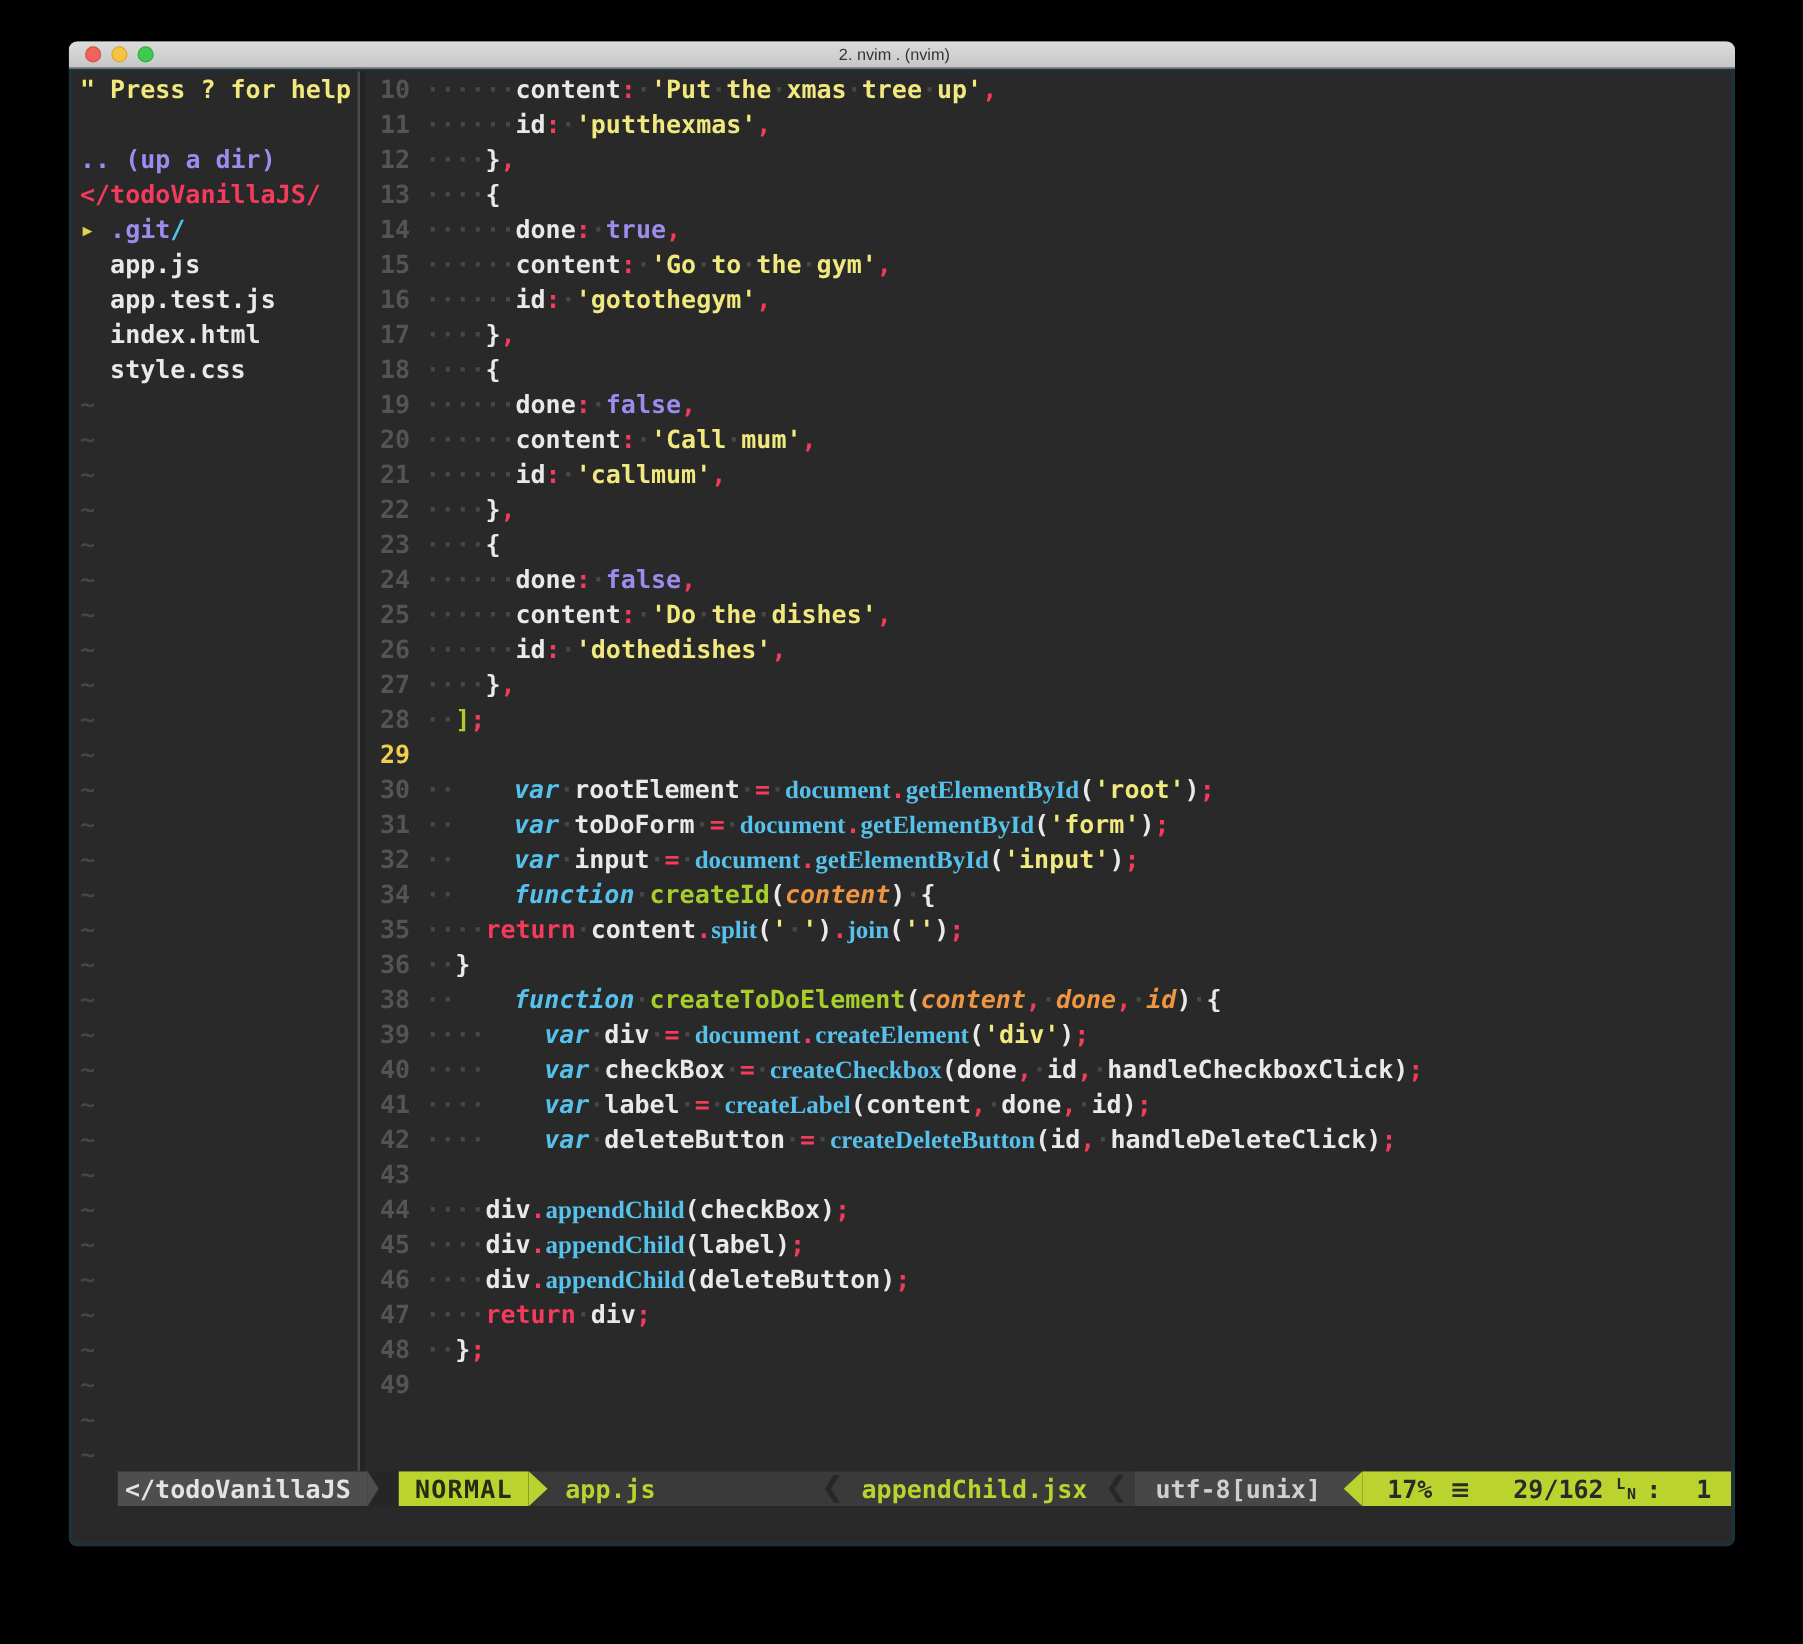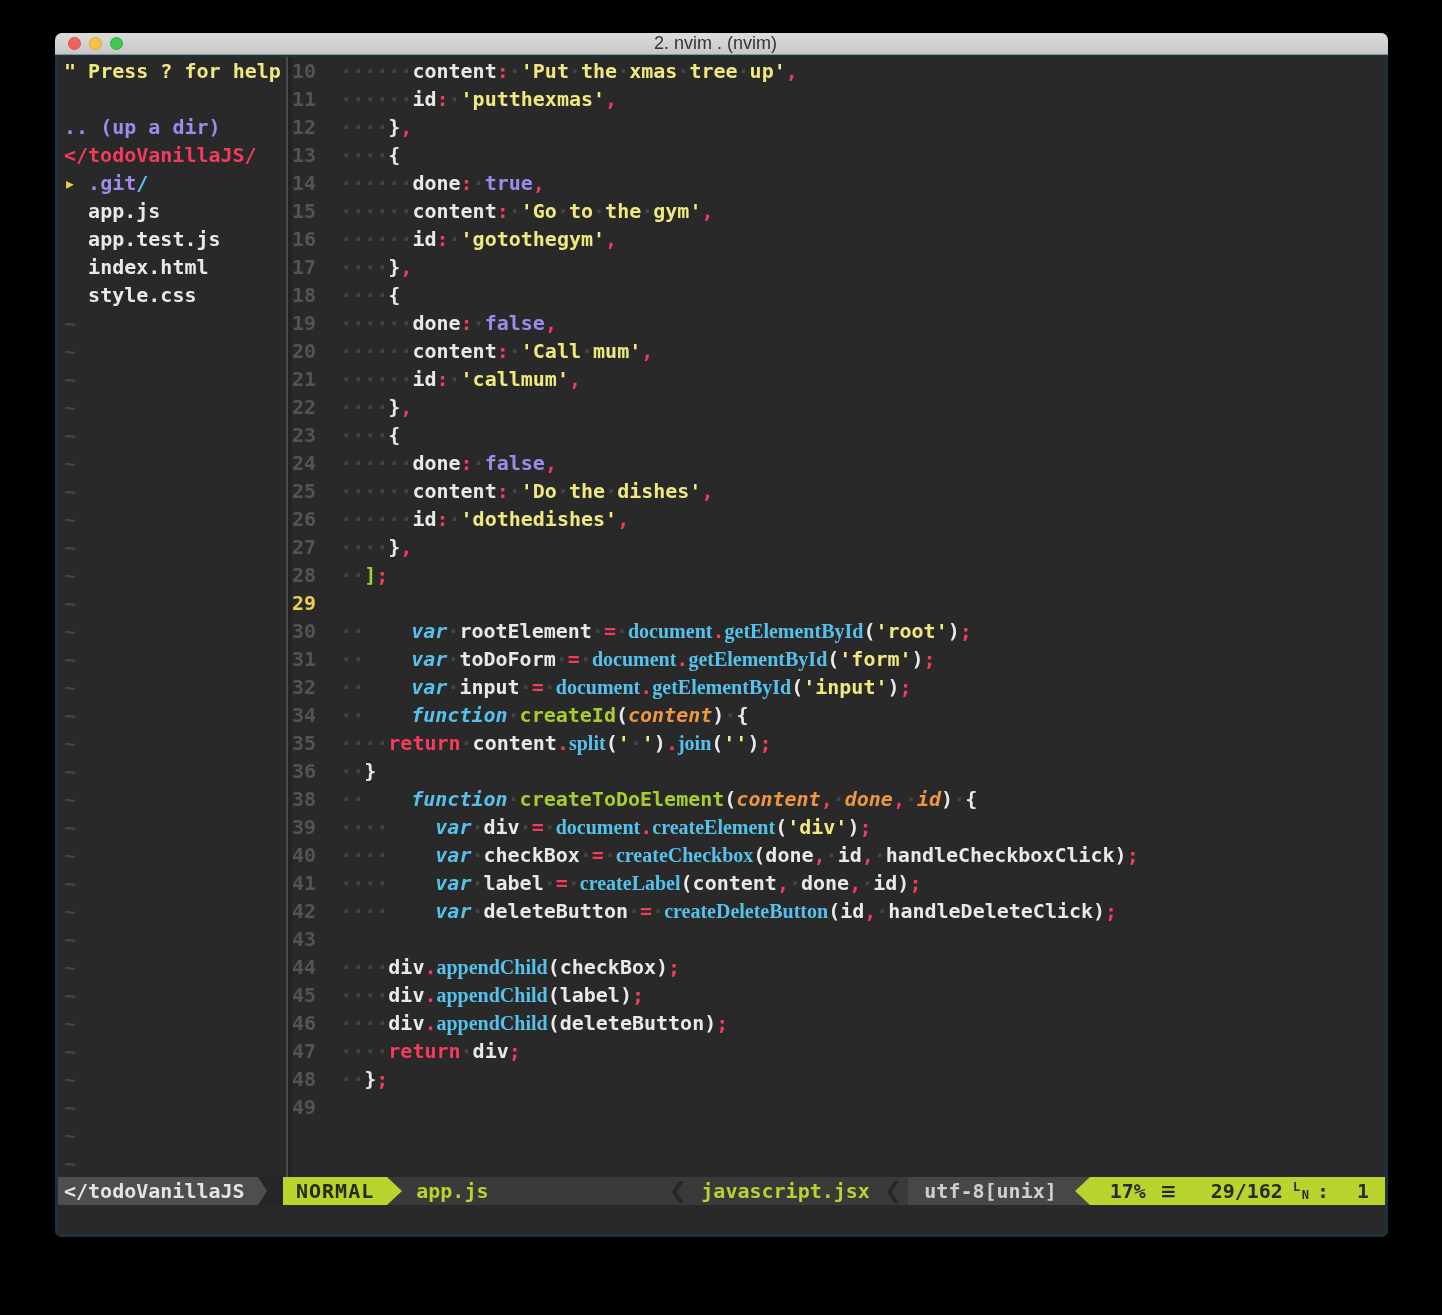--- a/index.html
+++ b/index.html
@@ -27,45 +27,45 @@
     background:linear-gradient(var(--titlebar-top),var(--titlebar-bottom));
     border-bottom:1px solid #8f8f8f;
   }
   .traffic{position:absolute;left:13px;top:4px;display:flex;gap:8px;}
   .tl{width:13px;height:13px;border-radius:50%;display:inline-block;}
   .tl.red{background:var(--btn-close);border:1px solid #da4f46;}
   .tl.yel{background:var(--btn-min);border:1px solid #dfa72c;}
   .tl.grn{background:var(--btn-zoom);border:1px solid #2daf3f;}
   .title{
     position:absolute;left:0;right:12px;top:0;height:22px;line-height:21px;text-align:center;
-    font-family:"Liberation Sans",sans-serif;font-size:18px;color:var(--title-text);
+    font-family:"Liberation Sans",sans-serif;font-size:13px;color:var(--title-text);
   }
 
   .term{
     flex:1;display:flex;flex-direction:column;background:var(--bg);
     border:3px solid var(--window-border);border-top-width:2px;
     font-size:20px;font-weight:bold;line-height:28px;color:var(--fg);
   }
   .panes{flex:0 0 1120px;display:flex;overflow:hidden;}
   .sidebar{width:228px;flex:0 0 228px;overflow:hidden;}
   .vsplit{width:6px;flex:0 0 6px;background:#232323;border-left:2px solid #4a4a4a;}
   .editor{flex:1;overflow:hidden;}
 
   .side-line,.code-line{height:28px;white-space:pre;overflow:hidden;}
   .side-line{padding-left:6px;}
-  .ln{display:inline-block;width:3ch;margin-right:1ch;color:var(--line-number);}
+  .ln{display:inline-block;width:3ch;text-align:right;margin-right:1ch;color:var(--line-number);}
   .ln.cur{color:var(--cursor-line-number);}
   .ws{color:var(--whitespace-dot);}
   .tk-w{color:var(--fg);} .tk-r{color:var(--red);} .tk-y{color:var(--yellow);}
   .tk-g{color:var(--green);} .tk-p{color:var(--purple);}
   .tk-c{color:var(--cyan);font-style:italic;margin-left:47px;} .tk-f{color:var(--cyan);font-family:Liberation Serif, serif;}
   .tk-o{color:var(--orange);font-style:italic;}
   .tk-a{color:var(--nerd-arrow);} .tk-s{color:var(--cyan);} .tk-t{color:var(--eob-tilde);}
 
-  .statusline{flex:0 0 28px;display:flex;align-items:stretch;background:var(--sl-gap);overflow:hidden;}
+  .statusline{flex:0 0 28px;display:flex;align-items:stretch;background:var(--sl-gap);overflow:hidden;margin-left:36px;}
   .sl-tree{width:200px;flex:0 0 200px;background:var(--sl-tree-bg);color:#e4e4e4;padding-left:6px;white-space:pre;line-height:28px;}
   .sl-notch{width:0;height:0;border-top:14px solid transparent;border-bottom:14px solid transparent;border-left:9px solid var(--sl-tree-bg);}
   .sl-gapbox{flex:0 0 16px;}
   .sl-mode{background:var(--lime);color:var(--sl-text-dark);padding:0 13px;line-height:28px;letter-spacing:1px;}
   .sl-c{flex:1;display:flex;align-items:center;background:var(--sl-segment-dark);line-height:28px;min-width:0;}
   .tri-r{width:0;height:0;border-top:14px solid transparent;border-bottom:14px solid transparent;border-left:15px solid var(--lime);}
   .sl-file{color:var(--lime);margin-left:14px;}
   .sl-spacer{flex:1;}
   .chev{font-family:"DejaVu Sans",sans-serif;color:#272727;font-size:22px;margin:0 6px;}
   .sl-ft{color:var(--lime);margin:0 8px;}
@@ -185,21 +185,21 @@
     <div class="statusline">
       <div class="sl-tree">&lt;/todoVanillaJS</div>
       <div class="sl-notch"></div>
       <div class="sl-gapbox"></div>
       <div class="sl-mode">NORMAL</div>
       <div class="sl-c">
         <div class="tri-r"></div>
         <span class="sl-file">app.js</span>
         <span class="sl-spacer"></span>
         <span class="chev">❮</span>
-        <span class="sl-ft">javascript.jsx</span>
+        <span class="sl-ft">appendChild.jsx</span>
         <span class="chev">❮</span>
       </div>
       <div class="sl-enc-wrap">
         <span class="sl-enc">utf-8[unix]</span>
         <span class="tri-l"></span>
       </div>
       <div class="sl-pos">
         <span class="pct">17%</span>
         <span class="ham">≡</span>
         <span class="cpos">29/162</span>

